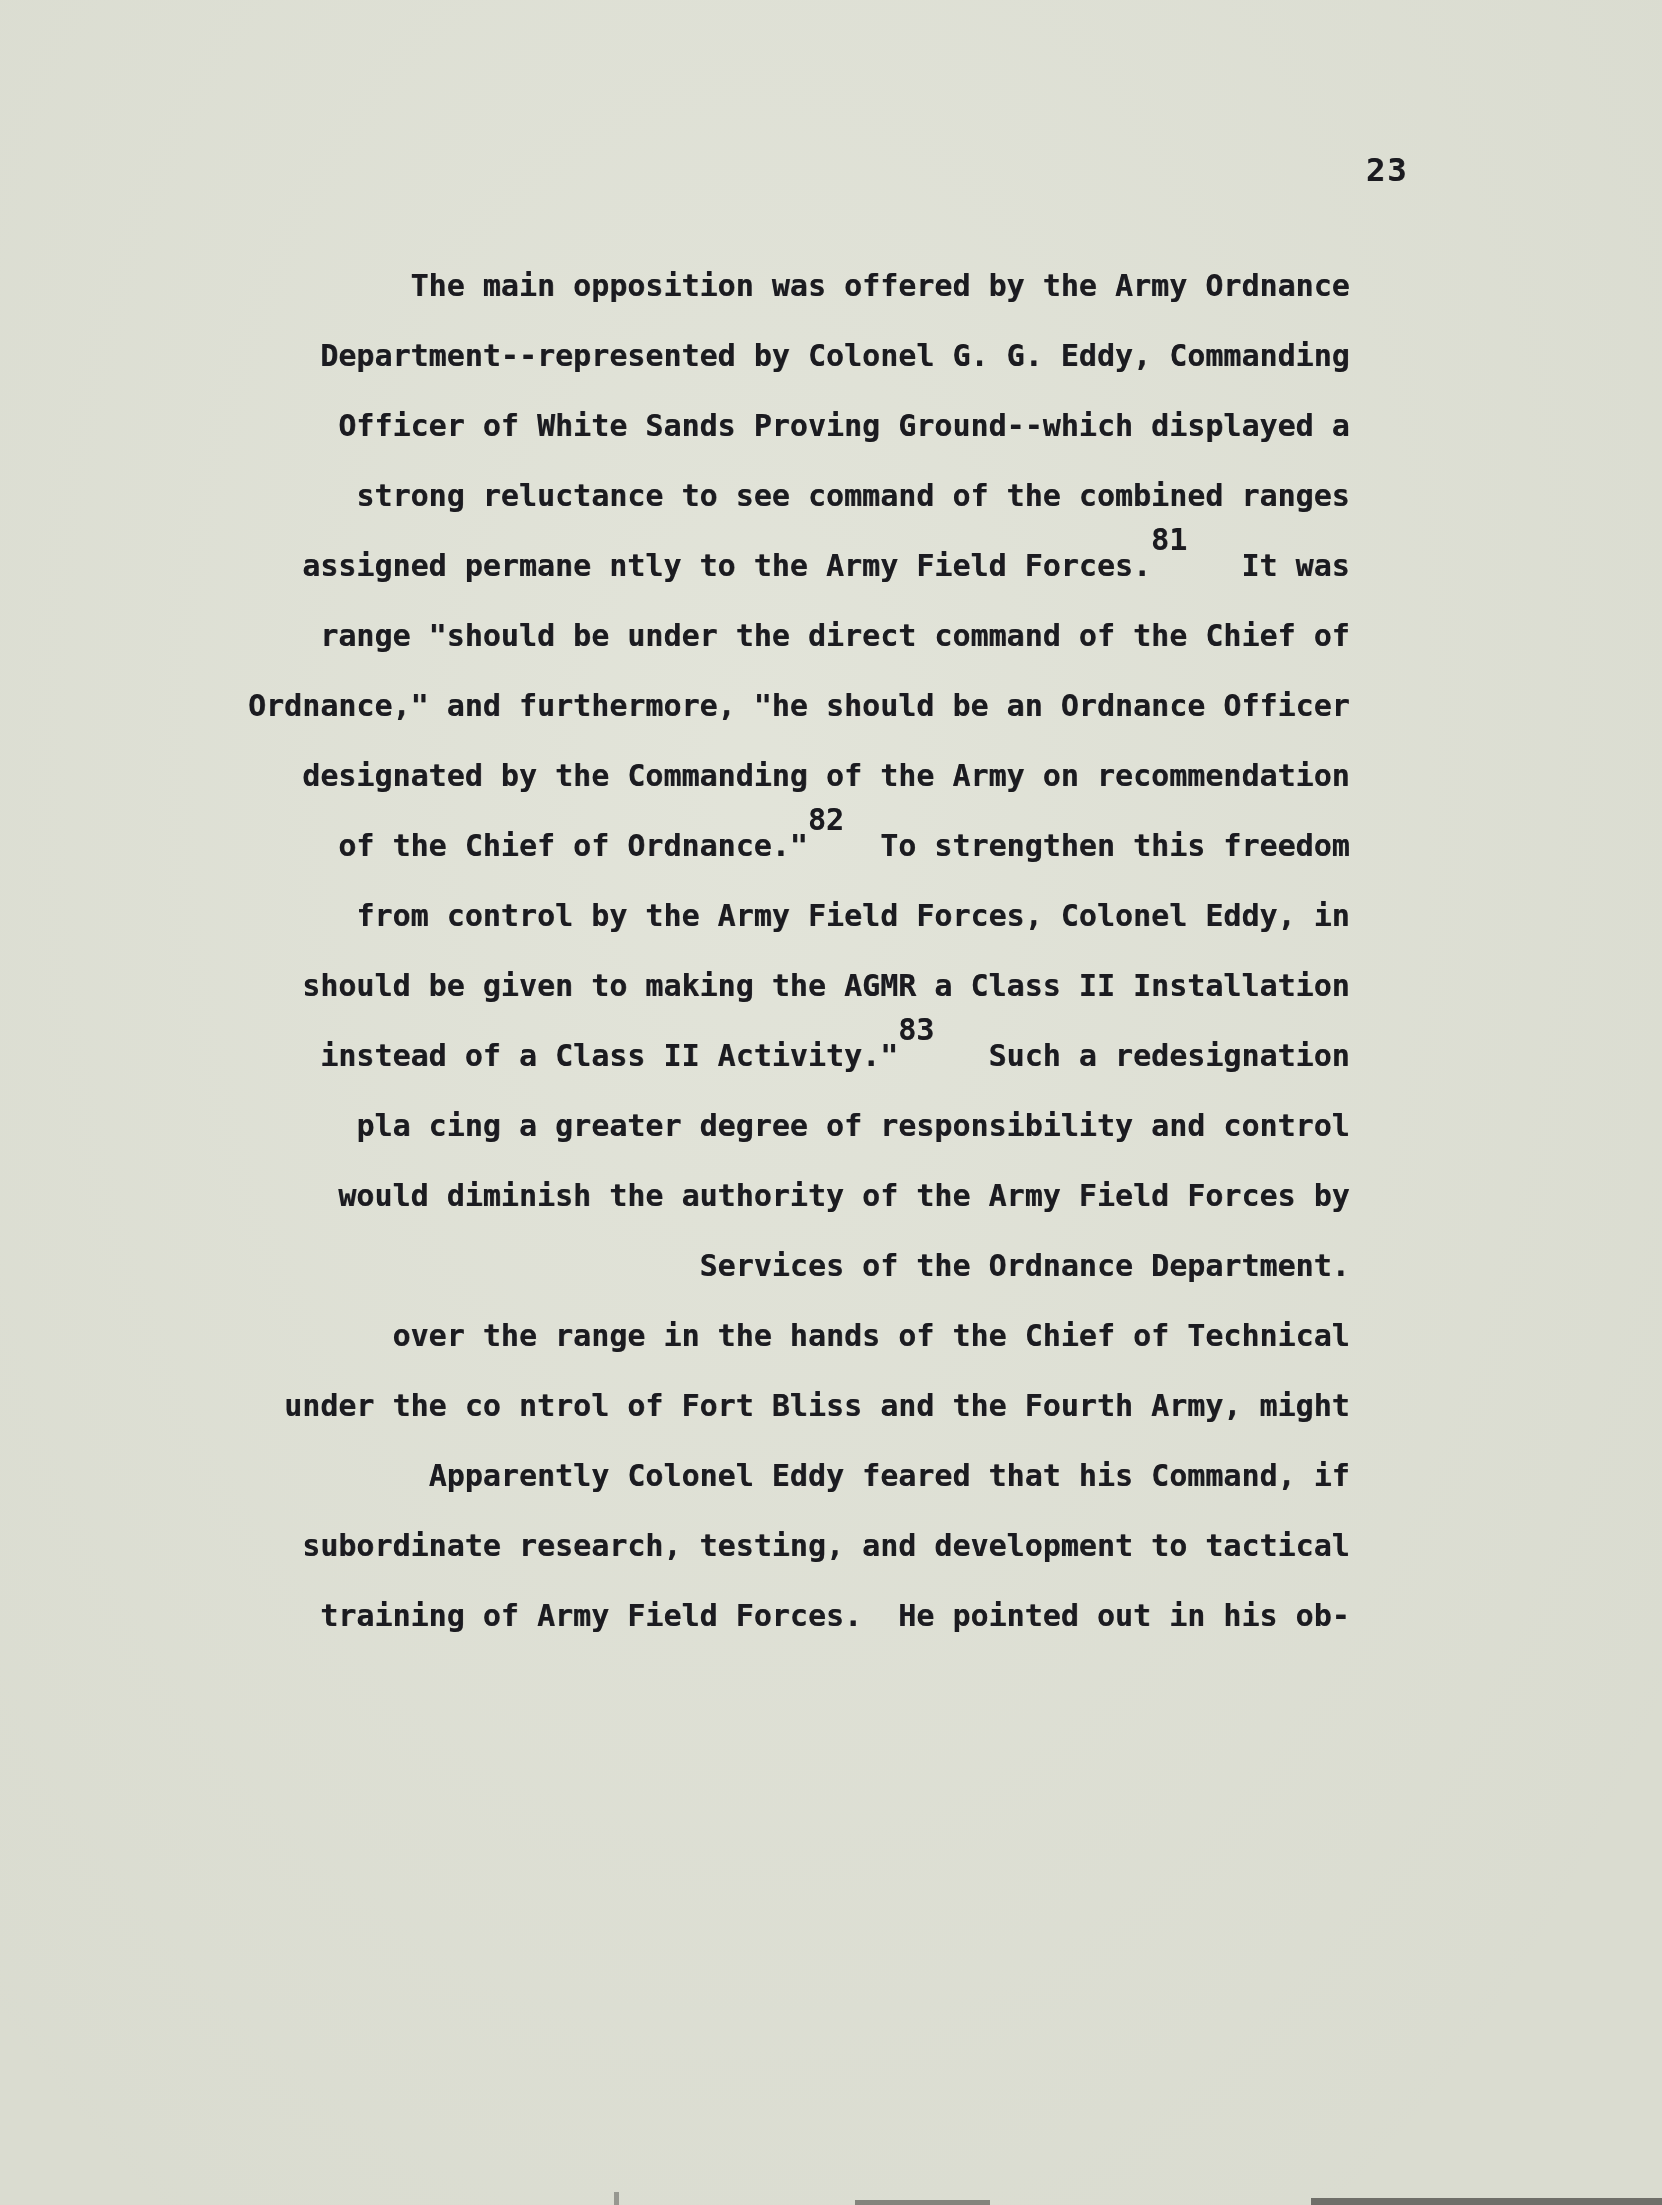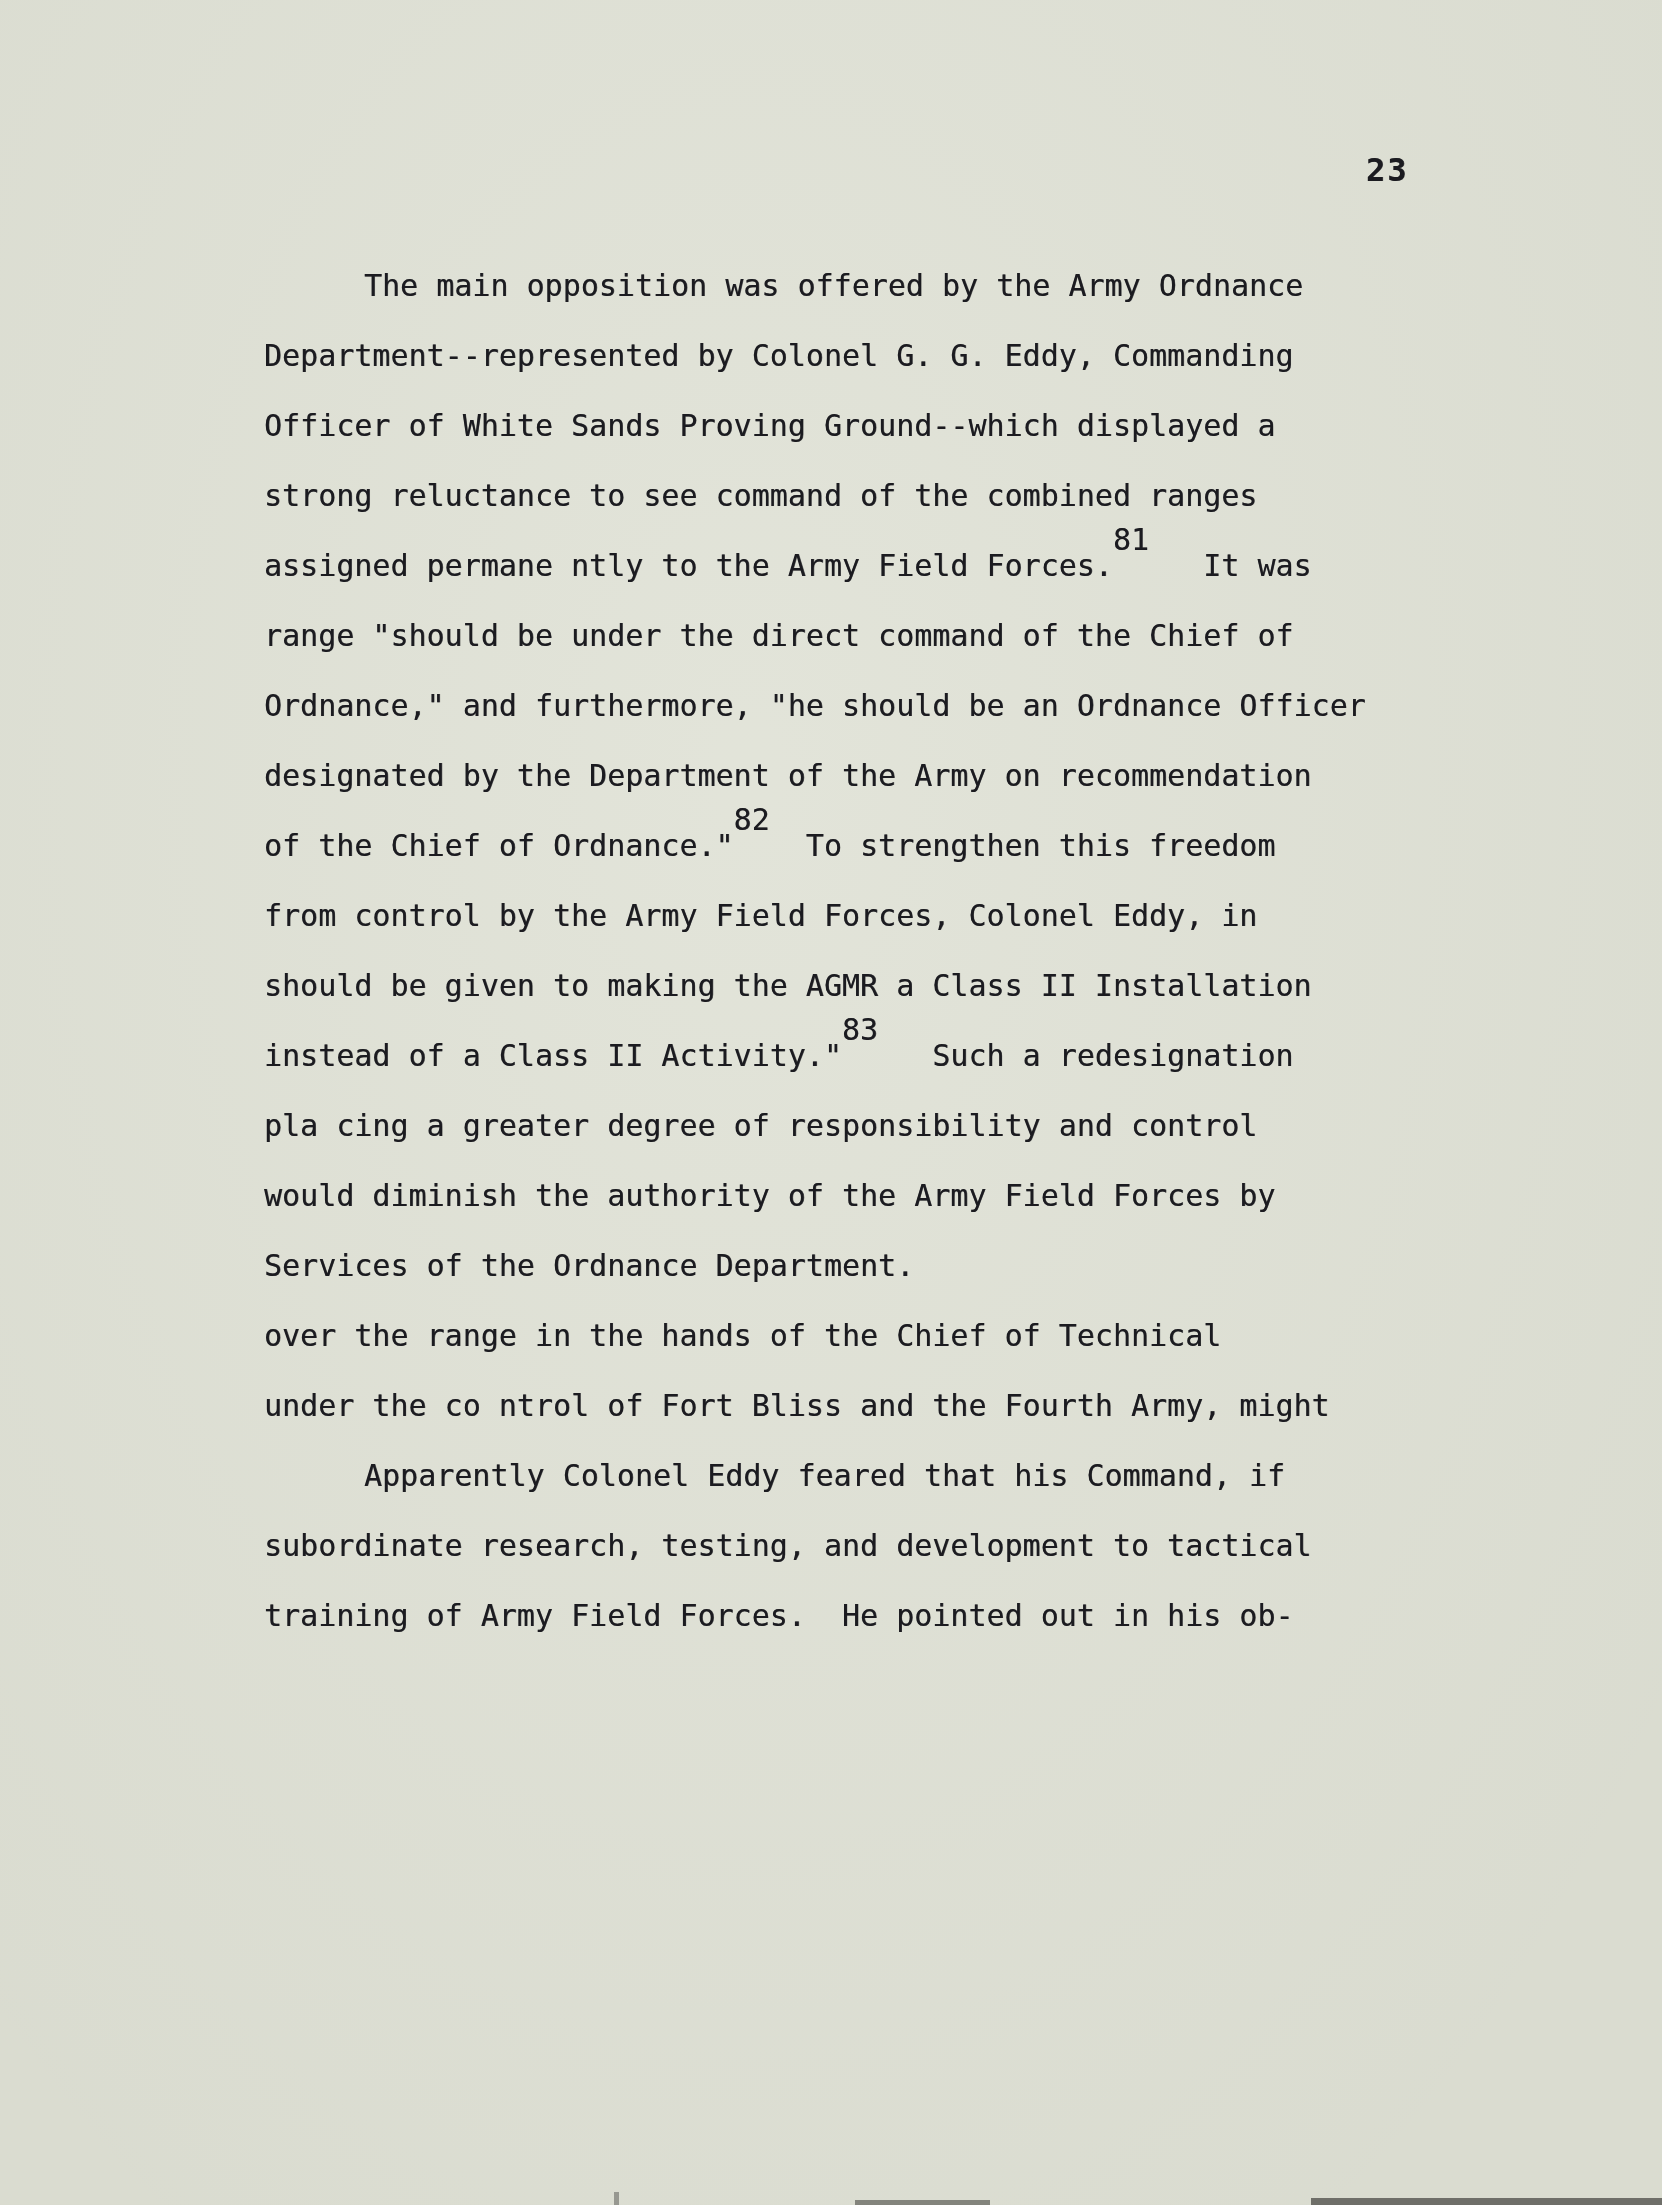--- a/index.html
+++ b/index.html
@@ -24,26 +24,27 @@
     position: absolute;
     left: 1366px;
     top: 151px;
     font-size: 32px;
     font-weight: bold;
     letter-spacing: 2.1px;
     text-shadow: 0.4px 0.4px 0.6px rgba(20,20,25,0.65);
   }
   .text-body {
     position: absolute;
-    left: 264px;
+    left: 248px;
     top: 251px;
     font-size: 30px;
     line-height: 70px;
-    font-weight: normal;
+    font-weight: bold;
     text-shadow: 0.4px 0.4px 0.6px rgba(20,20,25,0.6);
+    text-align: right;
   }
   .line {
     height: 70px;
     white-space: pre;
   }
   .line.indent {
     padding-left: 100px;
   }
   .sup {
     position: relative;
@@ -67,21 +68,21 @@
   <div class="page-number">23</div>
 
   <div class="text-body">
       <div class="line indent"><span>The main opposition was offered by the Army Ordnance</span></div>
       <div class="line"><span>Department--represented by Colonel G. G. Eddy, Commanding</span></div>
       <div class="line"><span>Officer of White Sands Proving Ground--which displayed a</span></div>
       <div class="line"><span>strong reluctance to see command of the combined ranges</span></div>
       <div class="line"><span>assigned permane ntly to the Army Field Forces.</span><span class="sup">81</span><span>   It was</span></div>
       <div class="line"><span>range "should be under the direct command of the Chief of</span></div>
       <div class="line"><span>Ordnance," and furthermore, "he should be an Ordnance Officer</span></div>
-      <div class="line"><span>designated by the Department of the Army on recommendation</span></div>
+      <div class="line"><span>designated by the Commanding of the Army on recommendation</span></div>
       <div class="line"><span>of the Chief of Ordnance."</span><span class="sup">82</span><span>  To strengthen this freedom</span></div>
       <div class="line"><span>from control by the Army Field Forces, Colonel Eddy, in</span></div>
       <div class="line"><span>should be given to making the AGMR a Class II Installation</span></div>
       <div class="line"><span>instead of a Class II Activity."</span><span class="sup">83</span><span>   Such a redesignation</span></div>
       <div class="line"><span>pla cing a greater degree of responsibility and control</span></div>
       <div class="line"><span>would diminish the authority of the Army Field Forces by</span></div>
       <div class="line"><span>Services of the Ordnance Department.</span></div>
       <div class="line"><span>over the range in the hands of the Chief of Technical</span></div>
       <div class="line"><span>under the co ntrol of Fort Bliss and the Fourth Army, might</span></div>
       <div class="line indent"><span>Apparently Colonel Eddy feared that his Command, if</span></div>

